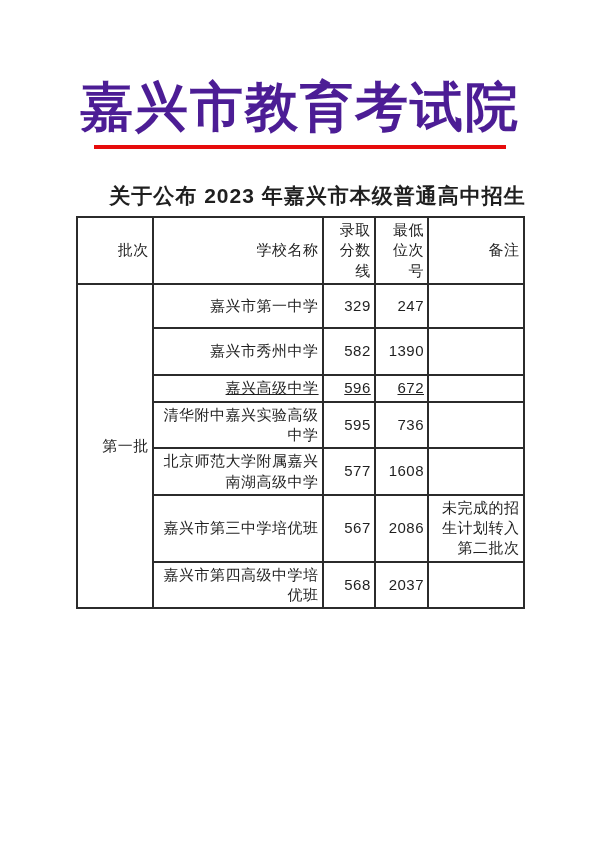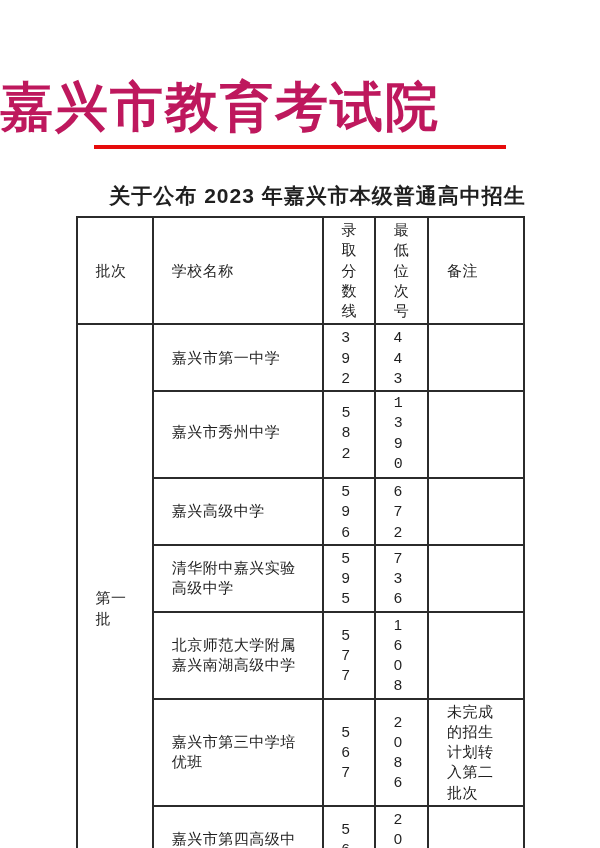--- a/index.html
+++ b/index.html
@@ -11,22 +11,22 @@
     -webkit-font-smoothing:antialiased;
   }
   .page{
     width:600px;height:848px;
     background:#ffffff;
     box-sizing:border-box;
     padding-top:76px;
     overflow:hidden;
   }
   .org-header{
-    text-align:left;
-    color:#be185d;
+    text-align:center;
+    color:#4c1d95;
     font-size:53px;
     font-weight:bold;
     letter-spacing:2px;
     line-height:62px;
     white-space:nowrap;
   }
   .red-rule{
     width:412px;height:4px;
     background:#e60b0b;
     margin:7px auto 0;
@@ -49,23 +49,23 @@
     text-indent:2em;
   }
   table.score-table{
     border-collapse:collapse;
     table-layout:fixed;
     margin:5px auto 0;
     width:449px;
   }
   .score-table td,.score-table th{
     border:2px solid #2b2b2b;
-    text-align:left;
+    text-align:right;
     vertical-align:middle;
-    padding:2px 18px;
+    padding:2px 3px;
     font-weight:normal;
     font-size:15px;
     line-height:1.35;
     letter-spacing:0.5px;
     word-break:break-all;
     box-sizing:border-box;
   }
   col.c-batch{width:76px;}
   col.c-school{width:169px;}
   col.c-score{width:52px;}
@@ -76,22 +76,22 @@
     font-weight:600;
     letter-spacing:0;
   }
   .remark{
     font-size:15px;
     line-height:1.15;
     padding:1px 2px;
   }
   tr.r-head{height:43px;}
   tr.r0{height:44px;}
-  tr.r1{height:32px;font-family:Liberation Mono, monospace;}
-  tr.r2{height:46px;}
+  tr.r1{height:47px;}
+  tr.r2{height:27px;text-decoration:underline;}
   tr.r3{height:45px;border-radius:21px;}
   tr.r4{height:39px;}
   tr.r5{height:52px;}
   tr.r6{height:43px;}
 </style>
 </head>
 <body>
 
 <div class="page">
 
@@ -117,22 +117,22 @@
         <th>批次</th>
         <th>学校名称</th>
         <th>录取分数线</th>
         <th>最低位次号</th>
         <th>备注</th>
       </tr>
 
       <tr class="r0">
         <td rowspan="7">第一批</td>
         <td>嘉兴市第一中学</td>
-        <td class="num">392</td>
-        <td class="num">443</td>
+        <td class="num">329</td>
+        <td class="num">247</td>
         <td class="remark"></td>
       </tr>
 
       <tr class="r1">
         <td>嘉兴市秀州中学</td>
         <td class="num">582</td>
         <td class="num">1390</td>
         <td class="remark"></td>
       </tr>
 

